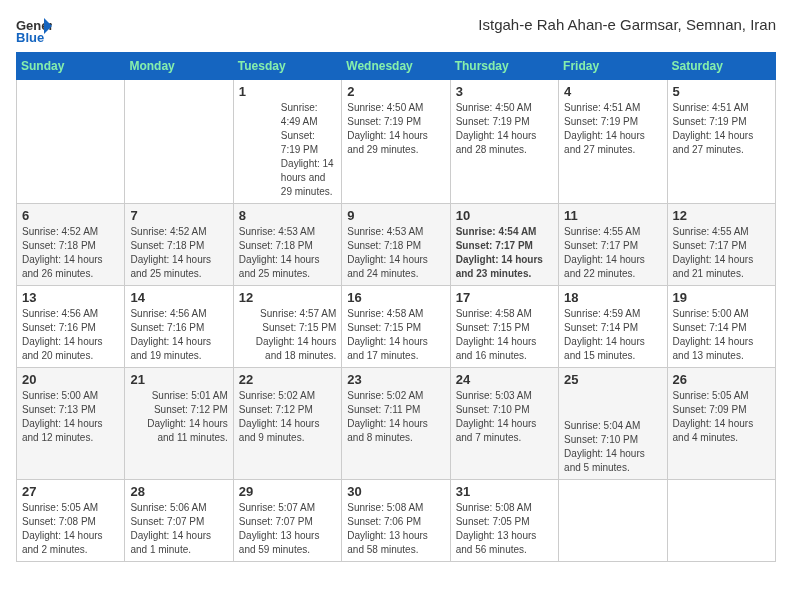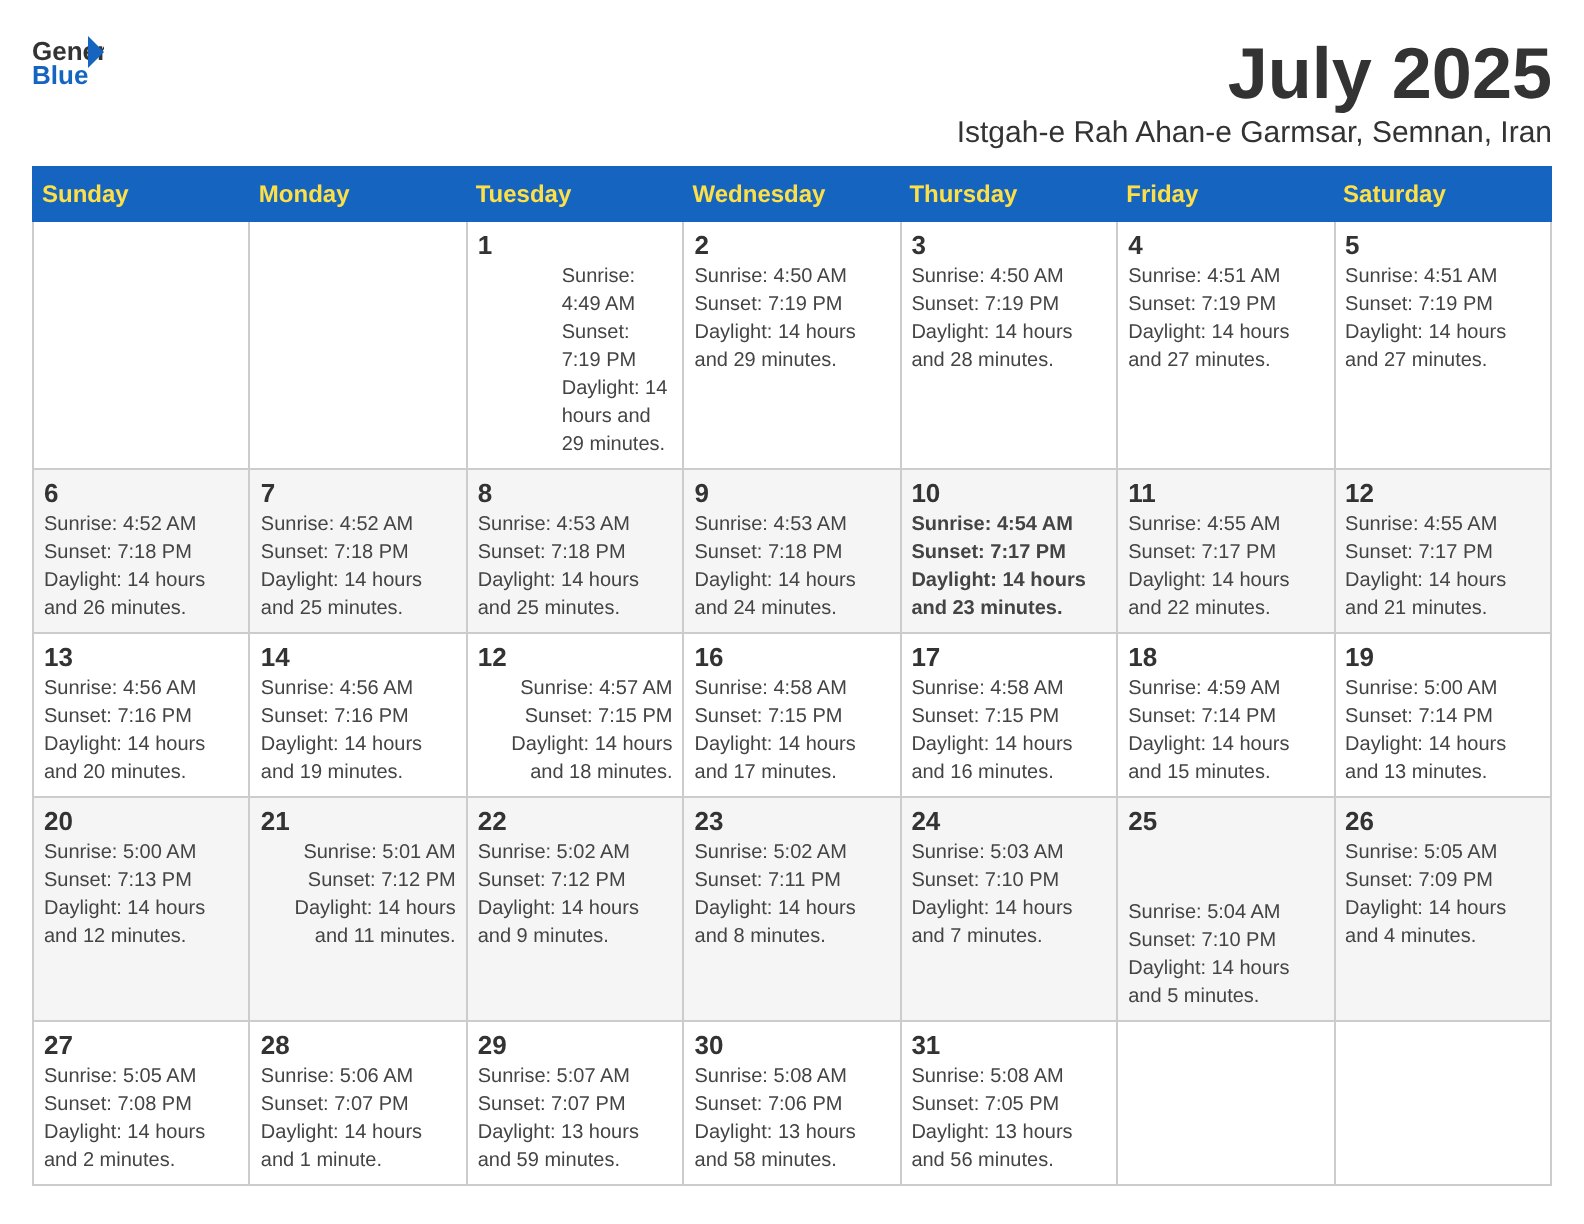--- a/index.html
+++ b/index.html
@@ -37,21 +37,21 @@
       font-size: 15px;
       color: #333;
     }
     table {
       width: 100%;
       border-collapse: collapse;
       font-size: 11px;
     }
     thead th {
       background-color: #1565c0;
-      color: #fde047;
+      color: #86efac;
       padding: 6px 4px;
       text-align: left;
       font-size: 12px;
       border: 1px solid #1565c0;
     }
     tbody td {
       border: 1px solid #ccc;
       vertical-align: top;
       padding: 4px 5px;
       height: 80px;
@@ -87,21 +87,20 @@
 
 <div class="header-area">
   <div class="logo">
     <svg class="logo-icon" viewBox="0 0 36 28">
       <text x="0" y="14" font-size="13" font-weight="bold" fill="#333">General</text>
       <text x="0" y="26" font-size="13" font-weight="bold" fill="#1565c0">Blue</text>
       <polygon points="28,2 36,10 28,18" fill="#1565c0"></polygon>
     </svg>
   </div>
   <div class="title-area">
-    <div class="month-title">July 2025</div>
     <div class="location-title">Istgah-e Rah Ahan-e Garmsar, Semnan, Iran</div>
   </div>
 </div>
 
 <table>
   <thead>
     <tr>
       <th>Sunday</th>
       <th>Monday</th>
       <th>Tuesday</th>

